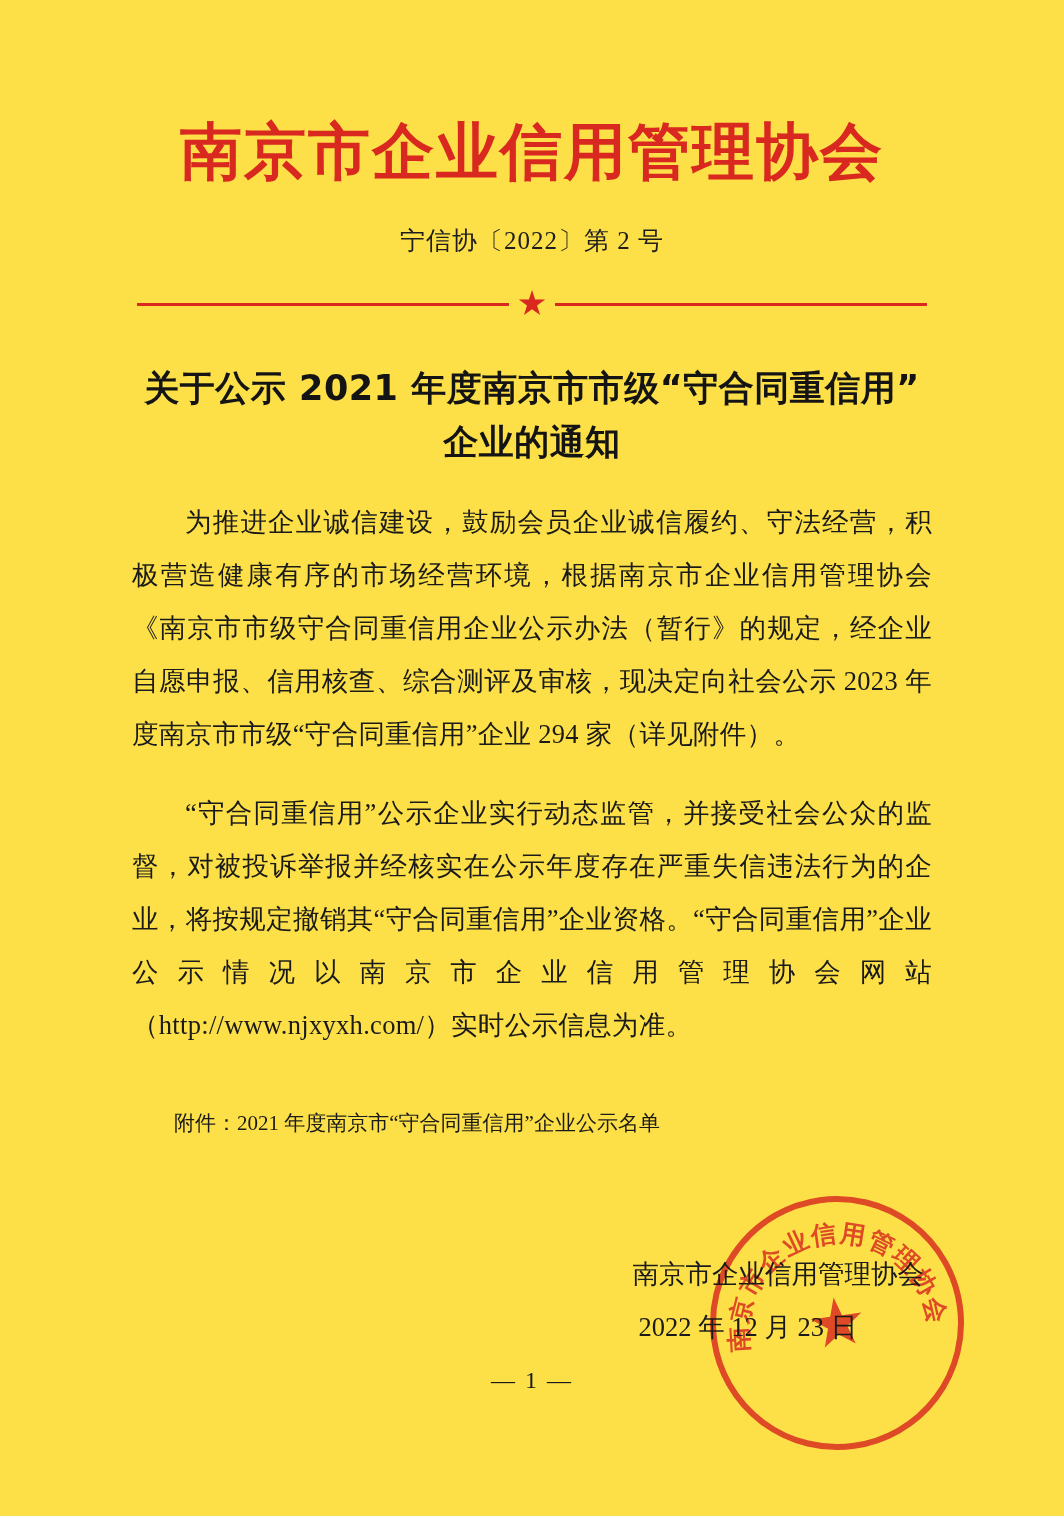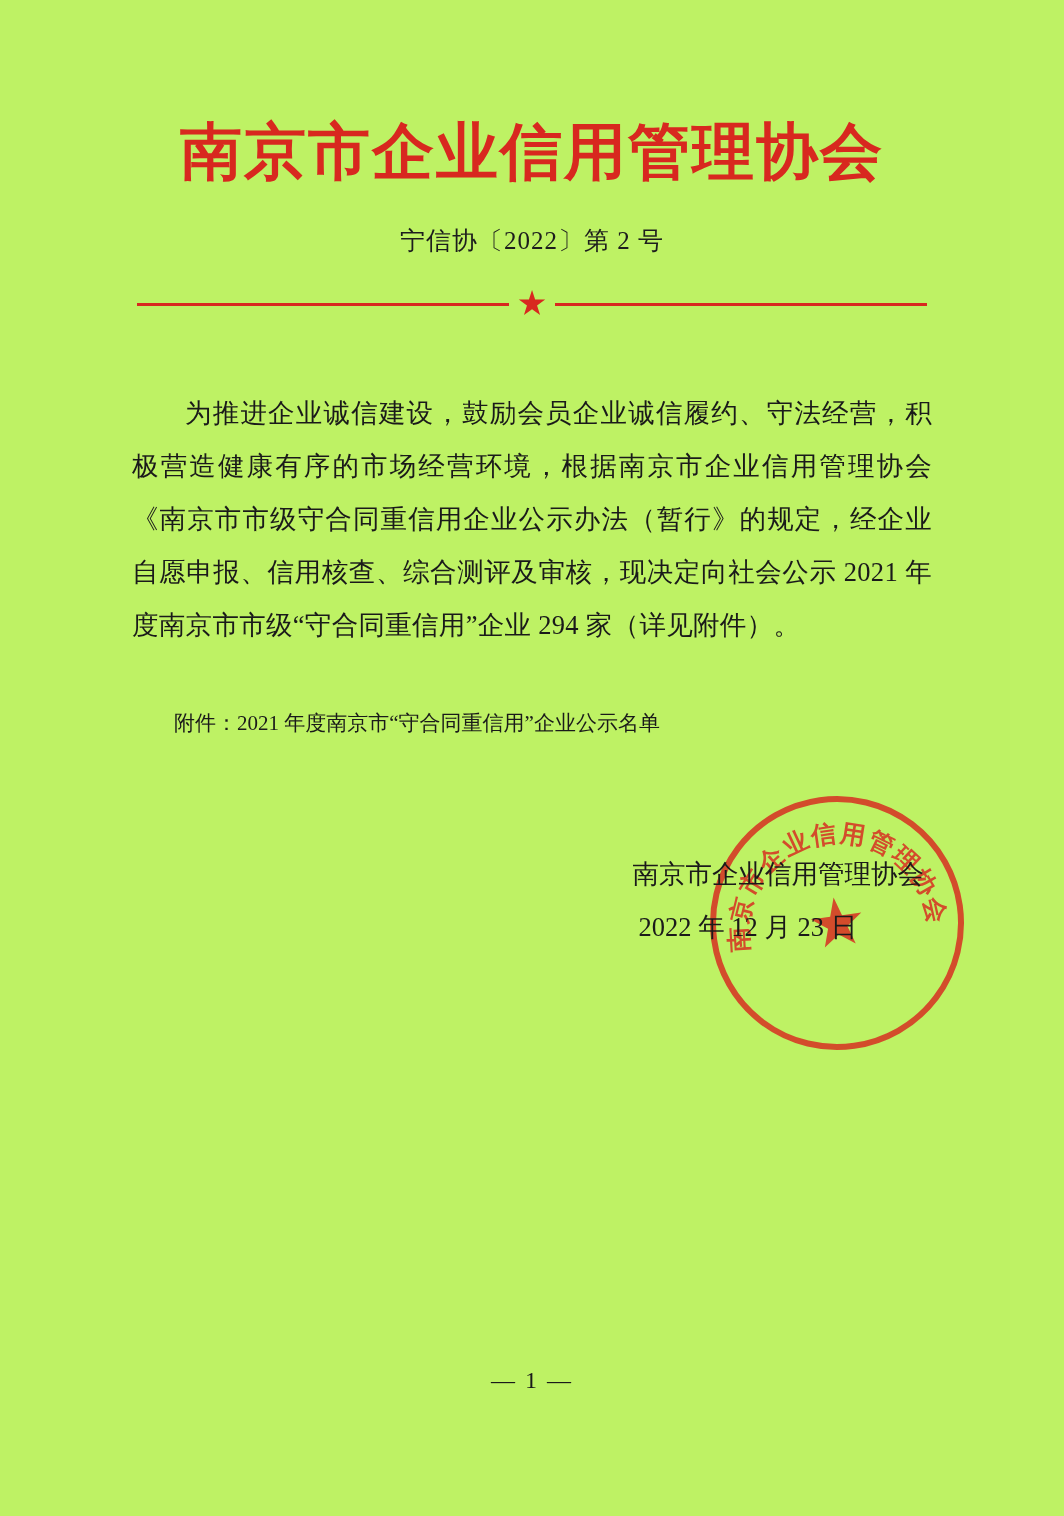--- a/index.html
+++ b/index.html
@@ -12,21 +12,21 @@
     height: 1516px;
     position: relative;
     font-family: "Liberation Serif", "DejaVu Serif", serif;
     color: #1a1a1a;
     overflow: hidden;
   }
 
   .page {
     position: absolute;
     inset: 0;
-    background: #bef264;
+    background: #fde047;
   }
 
   
   .doc-header {
     padding-top: 118px;
     text-align: center;
   }
   .org-title {
     font-family: "DejaVu Sans", "Liberation Sans", sans-serif;
     font-weight: bold;
@@ -183,23 +183,25 @@
   </div>
 
   <div class="red-rule">
     <div class="rule-line"></div>
     <div class="rule-star">★</div>
     <div class="rule-line"></div>
   </div>
 
   <div class="content">
 
-
-    <p class="para">为推进企业诚信建设，鼓励会员企业诚信履约、守法经营，积极营造健康有序的市场经营环境，根据南京市企业信用管理协会《南京市市级守合同重信用企业公示办法（暂行》的规定，经企业自愿申报、信用核查、综合测评及审核，现决定向社会公示 2021 年度南京市市级“守合同重信用”企业 294 家（详见附件）。</p>
-
+    <div class="doc-title">关于公示 2021 年度南京市市级“守合同重信用”企业的通知</div>
+
+    <p class="para">为推进企业诚信建设，鼓励会员企业诚信履约、守法经营，积极营造健康有序的市场经营环境，根据南京市企业信用管理协会《南京市市级守合同重信用企业公示办法（暂行》的规定，经企业自愿申报、信用核查、综合测评及审核，现决定向社会公示 2023 年度南京市市级“守合同重信用”企业 294 家（详见附件）。</p>
+
+    <p class="para second">“守合同重信用”公示企业实行动态监管，并接受社会公众的监督，对被投诉举报并经核实在公示年度存在严重失信违法行为的企业，将按规定撤销其“守合同重信用”企业资格。“守合同重信用”企业公示情况以南京市企业信用管理协会网站（http://www.njxyxh.com/）实时公示信息为准。</p>
 
     <div class="attachment">附件：2021 年度南京市“守合同重信用”企业公示名单</div>
 
     <div class="signature">
 
       <div class="seal">
         <svg class="seal-arc" viewBox="0 0 242 242">
           <defs>
             <path id="sealArcPath" d="M 30 131 A 91 91 0 0 1 212 131"></path>
           </defs>

